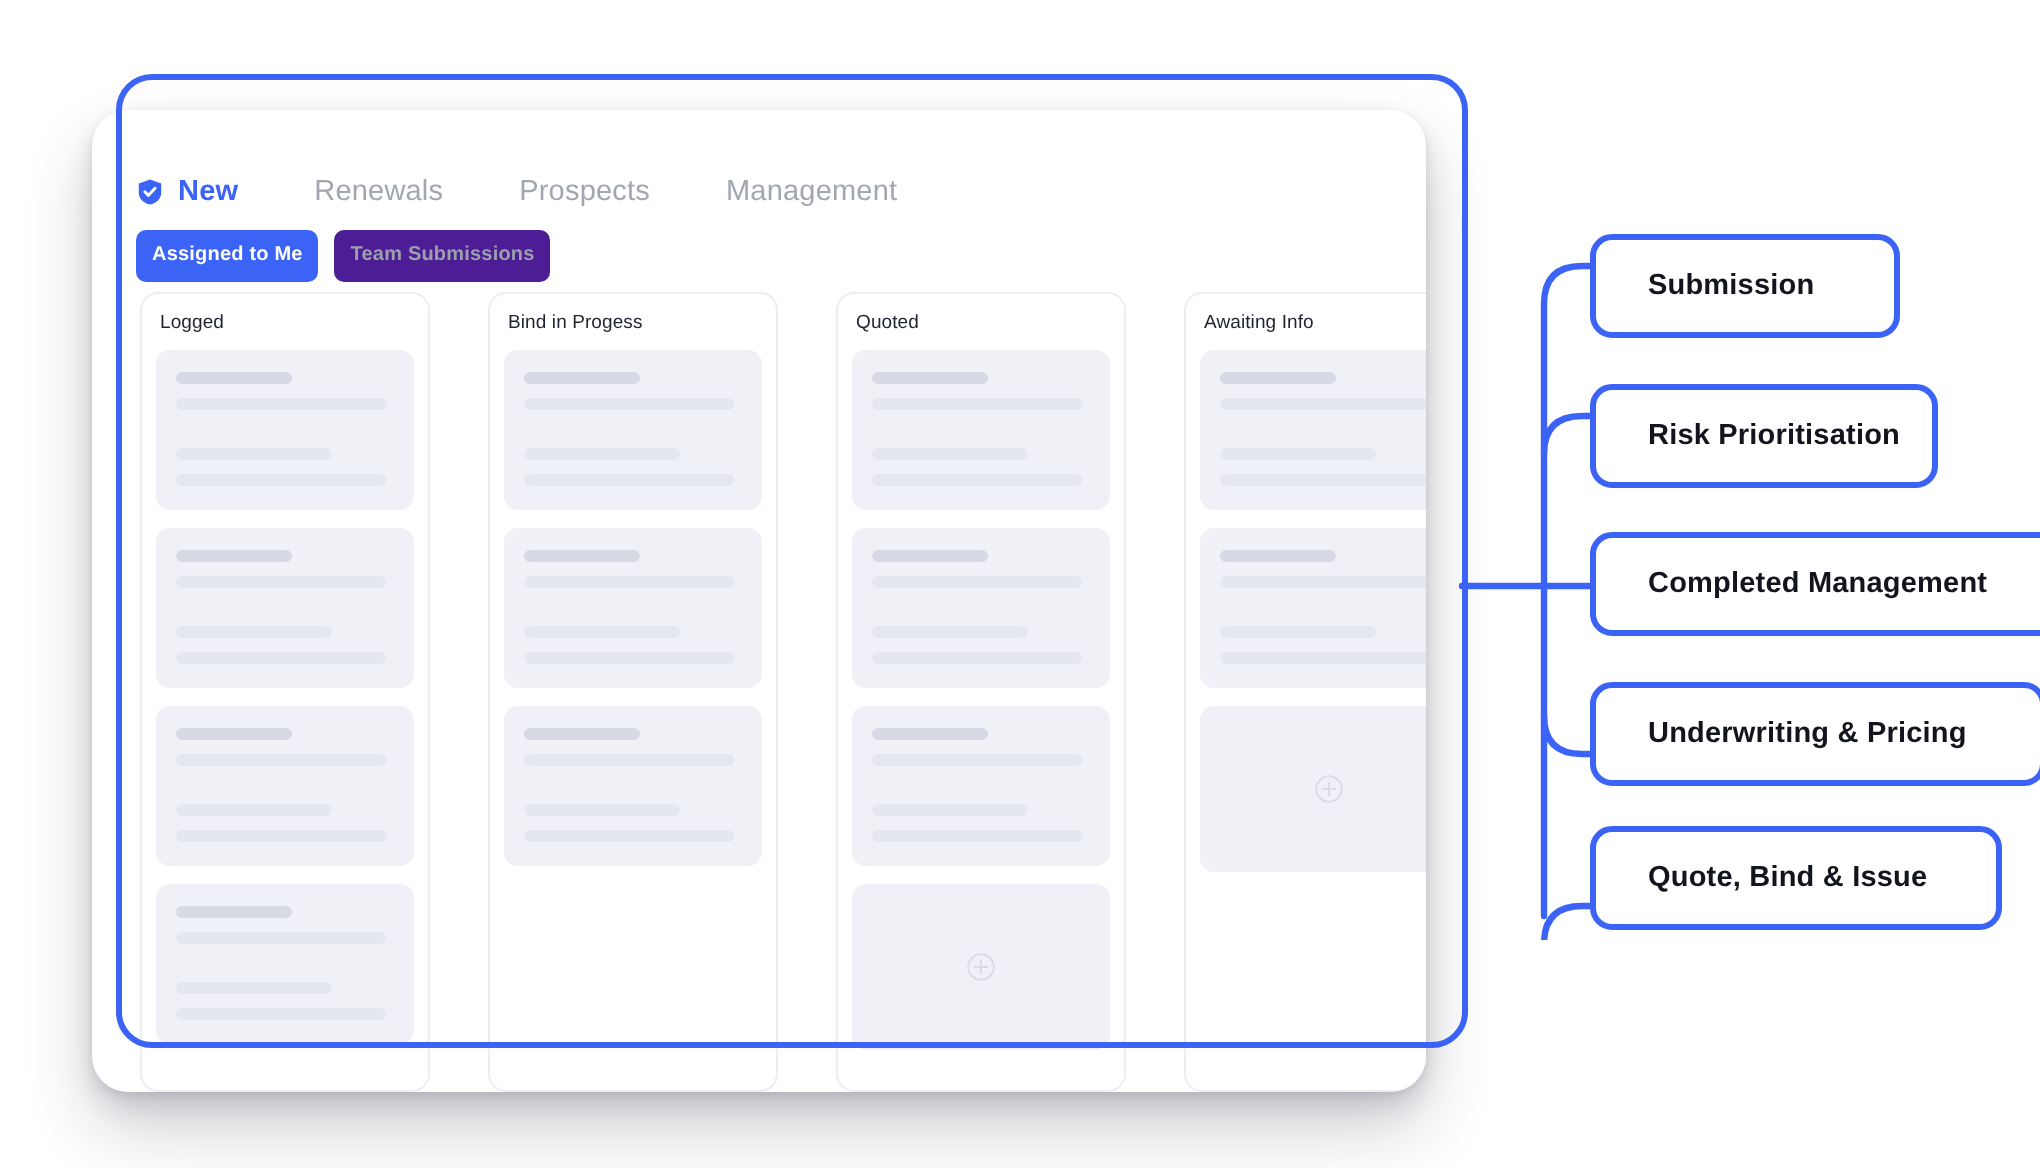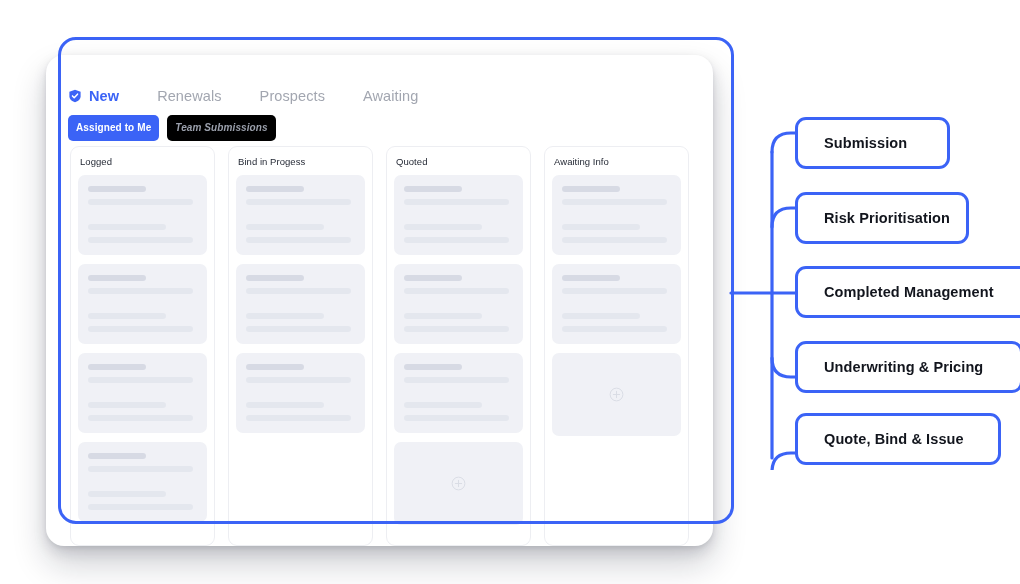--- a/index.html
+++ b/index.html
@@ -88,31 +88,31 @@
     font-size: 10px;
     font-weight: 600;
     letter-spacing: 0.1px;
     padding: 8px 8px;
     border-radius: 5px;
     white-space: nowrap;
     cursor: pointer;
     line-height: 1;
   }
   .pill.primary { background: #3b63f6; color: #ffffff; }
-  .pill.muted   { background: #000000; color: #9ba0ac; font-style: italic; }
+  .pill.muted   { background: #4c1d95; color: #9ba0ac; }
 
   
   #board {
     position: absolute;
     left: 24px;
     top: 91px;
     width: 628px;
     height: 400px;
     display: flex;
-    gap: 13px;
+    gap: 29px;
   }
   .column {
     width: 145px;
     flex: 0 0 145px;
     background: #ffffff;
     border: 1px solid #edeef2;
     border-radius: 9px;
     padding: 9px 7px 0 7px;
     overflow: hidden;
   }
@@ -201,21 +201,21 @@
 
       <div class="tab">
         <span>Renewals</span>
       </div>
 
       <div class="tab">
         <span>Prospects</span>
       </div>
 
       <div class="tab">
-        <span>Awaiting</span>
+        <span>Management</span>
       </div>
 
     </div>
 
     <div id="pillbar">
       <div class="pill primary">Assigned to Me</div>
       <div class="pill muted">Team Submissions</div>
     </div>
 
     <div id="board">

